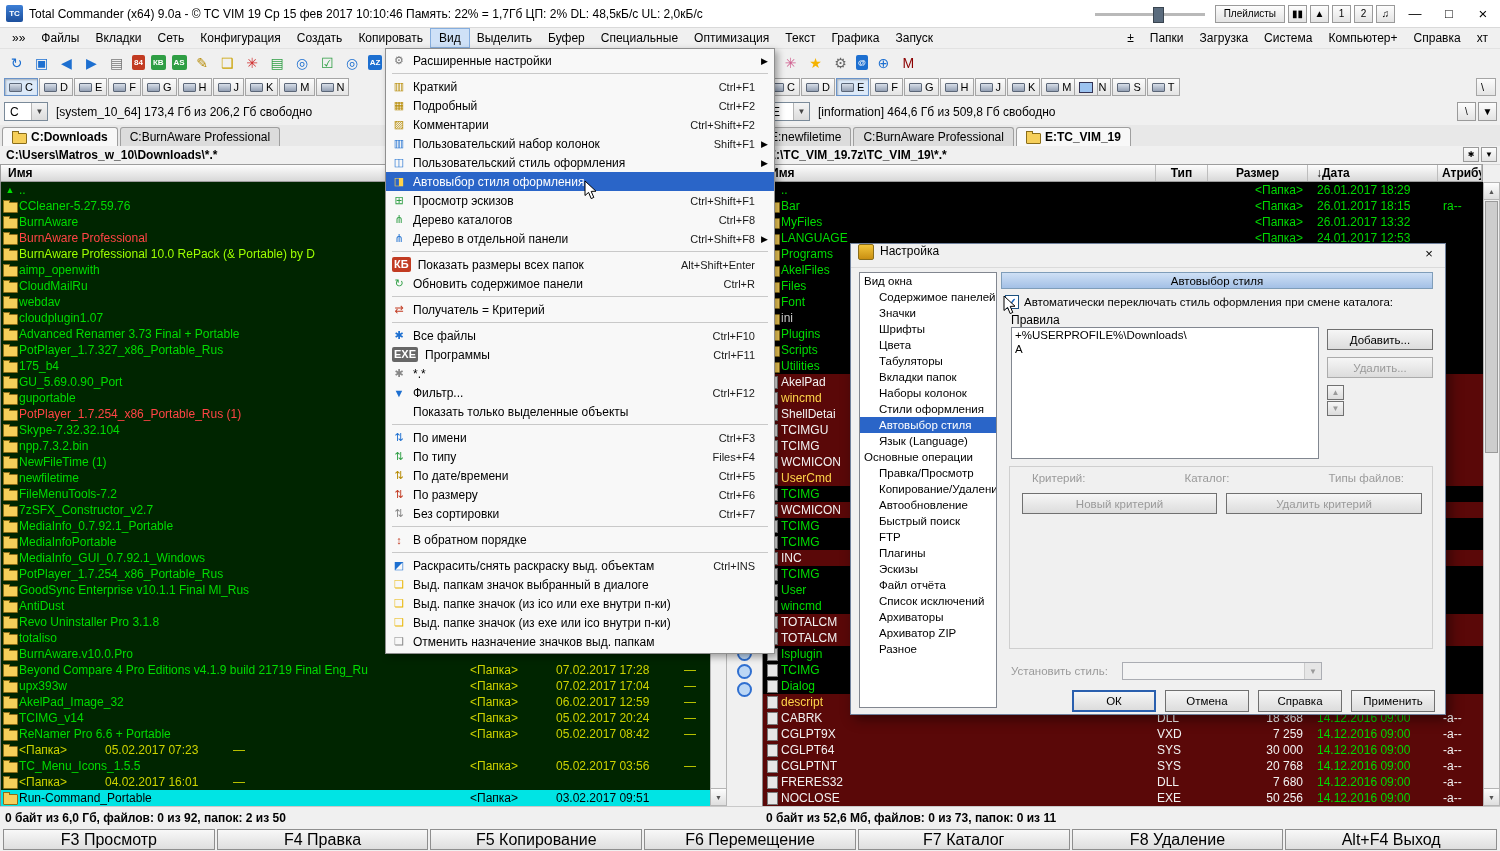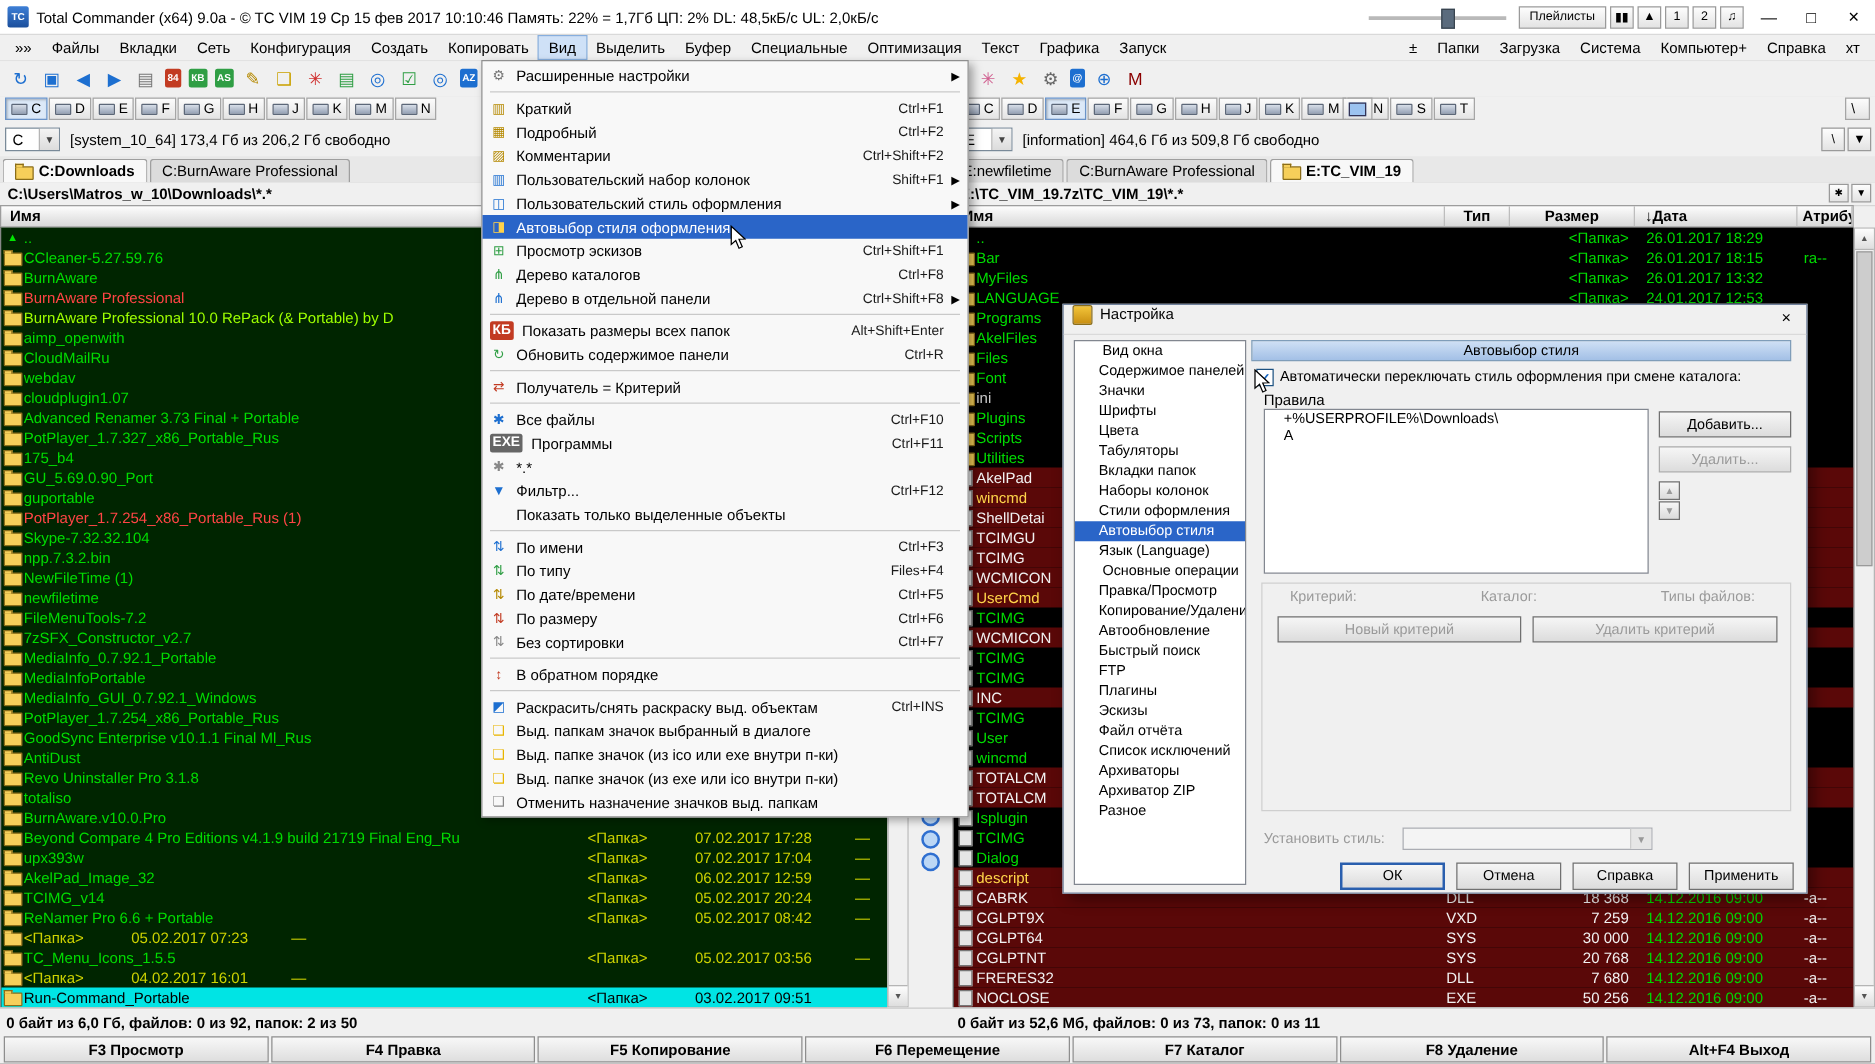--- a/index.html
+++ b/index.html
@@ -114,21 +114,21 @@
           background:linear-gradient(#fdfdfd,#dedede);border-bottom:1px solid #b5b5b5;}
   .sb-btn.bottom{position:absolute;bottom:0;left:0;right:0;border-top:1px solid #b5b5b5;border-bottom:none;}
   .sb-thumb{position:absolute;left:1px;right:1px;background:#cdcdcd;border:1px solid #9a9a9a;}
   #splitter{position:absolute;top:164px;left:727px;width:35px;height:642px;background:#f0f0f0;border-top:1px solid #c9c9c9;}
   .split-dot{position:absolute;left:10px;width:11px;height:11px;border:2px solid #2f6fd0;border-radius:50%;background:#bcd7f5;}
   
   #row-status{position:absolute;top:806px;left:0;right:0;height:22px;background:#f0f0f0;border-top:1px solid #c9c9c9;}
   .statustext{position:absolute;top:4px;font-weight:bold;white-space:nowrap;text-align:center;}
   #fkeys{position:absolute;top:828px;left:0;right:0;height:23px;background:#f0f0f0;display:flex;padding:1px 2px;box-sizing:border-box;}
   .fkey{flex:1;margin:0 1px;border:1px solid #8e8e8e;background:linear-gradient(#f8f8f8,#dedede);
-        display:flex;align-items:center;justify-content:center;font-size:12px;font-weight:bold;}
+        display:flex;align-items:center;justify-content:center;font-size:16px;}
   
   #view-menu{position:absolute;left:385px;top:48px;width:390px;background:#f8f8f8;border:1px solid #8f8f8f;
              box-shadow:3px 3px 7px rgba(0,0,0,.35);z-index:50;padding:2px 0;box-sizing:border-box;}
   .menu-item{display:flex;align-items:center;height:19px;padding:0 3px;}
   .mi-icon{width:20px;flex:none;text-align:center;font-size:11px;}
   .mi-label{flex:1;padding-left:4px;white-space:nowrap;overflow:hidden;}
   .mi-short{font-size:11px;color:#1a1a1a;padding-right:6px;white-space:nowrap;}
   .mi-arrow{width:10px;flex:none;font-size:9px;visibility:hidden;}
   .menu-item.has-sub .mi-arrow{visibility:visible;}
   .menu-item.hl{background:#2a65c8;color:#fff;}
@@ -136,32 +136,32 @@
   .menu-item.sep{height:7px;}
   .menu-item.sep::before{content:"";flex:1;border-top:1px solid #c9c9c9;margin:0 3px;}
   
   #settings-dialog{position:absolute;left:850px;top:243px;width:596px;height:472px;background:#f0f0f0;
                    border:1px solid #70819c;box-shadow:4px 4px 12px rgba(0,0,0,.45);z-index:60;box-sizing:border-box;}
   #dlg-titlebar{height:23px;display:flex;align-items:flex-start;padding:0 4px 0 7px;border-bottom:1px solid #dadada;}
   .dlg-ico{width:14px;height:14px;background:linear-gradient(#f3c53a,#c98f12);border:1px solid #8a6d1a;border-radius:2px;margin-right:6px;}
   #dlg-close{margin-left:auto;width:24px;height:19px;display:flex;align-items:center;justify-content:center;font-size:13px;}
   #dlg-tree{position:absolute;left:8px;top:28px;width:138px;height:436px;background:#fff;border:1px solid #828790;
             overflow:hidden;box-sizing:border-box;font-size:11.5px;}
-  .tree-item{height:16px;line-height:16px;padding-left:22px;white-space:nowrap;overflow:hidden;}
+  .tree-item{height:16px;line-height:16px;padding-left:4px;white-space:nowrap;overflow:hidden;}
   .tree-item.s-1{padding-left:19px;}
   .tree-item.sel{background:#2a65c8;color:#fff;}
   #dlg-header{position:absolute;left:150px;top:28px;right:12px;height:17px;background:linear-gradient(#cfe0f5,#a3c0e6);
               border:1px solid #7f9db9;display:flex;align-items:center;justify-content:center;font-size:11.5px;box-sizing:border-box;}
   #dlg-cbrow{position:absolute;left:154px;top:51px;right:12px;display:flex;align-items:center;gap:5px;font-size:11.5px;}
   .cb{width:12px;height:12px;background:#fff;border:1px solid #1c5180;flex:none;display:flex;align-items:center;
       justify-content:center;color:#1766c0;font-size:11px;font-weight:bold;}
   #dlg-rules-label{position:absolute;left:160px;top:69px;font-size:12px;}
   #dlg-rulesbox{position:absolute;left:160px;top:83px;width:308px;height:132px;background:#fff;border:1px solid #828790;
                 font-size:11.5px;overflow:hidden;box-sizing:border-box;}
-  .rule-item{height:14px;line-height:14px;padding-left:3px;white-space:nowrap;margin-left:12px;}
+  .rule-item{height:14px;line-height:14px;padding-left:3px;white-space:nowrap;}
   .dlgbtn{position:absolute;border:1px solid #707070;background:linear-gradient(#f6f6f6,#dcdcdc);font-size:11.5px;
           display:flex;align-items:center;justify-content:center;font-family:inherit;box-sizing:border-box;}
   .dlgbtn.dis{color:#9a9a9a;border-color:#ababab;}
   #dlg-add{left:476px;top:85px;width:106px;height:21px;}
   #dlg-del{left:476px;top:113px;width:106px;height:21px;}
   #dlg-up{left:476px;top:141px;width:17px;height:15px;font-size:8px;color:#9a9a9a;}
   #dlg-down{left:476px;top:157px;width:17px;height:15px;font-size:8px;color:#9a9a9a;}
   #dlg-frame{position:absolute;left:158px;top:222px;width:424px;height:183px;border:1px solid #cfcfcf;box-sizing:border-box;}
   #dlg-crit-labels{display:flex;justify-content:space-between;padding:5px 28px 0 22px;font-size:11.5px;color:#9a9a9a;}
   #dlg-newcrit{left:12px;top:26px;width:195px;height:21px;color:#9a9a9a;}

